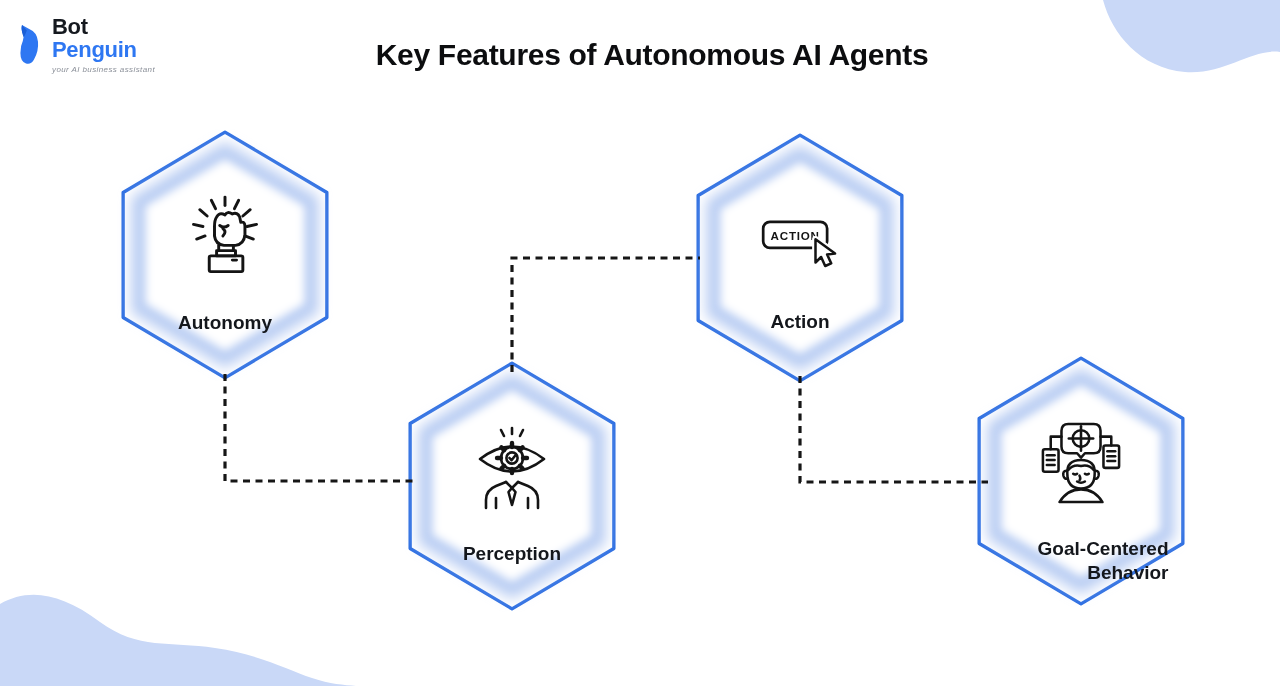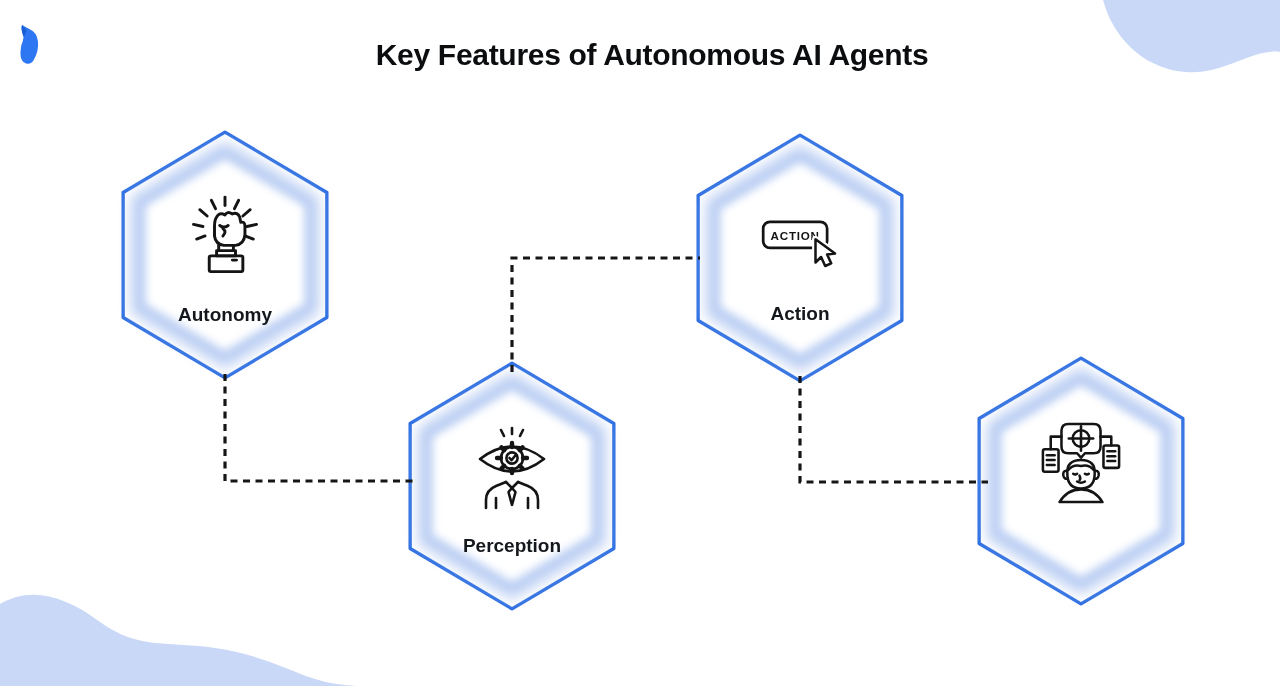--- a/index.html
+++ b/index.html
@@ -31,21 +31,21 @@
 
   
   .hex-node { position:absolute; width:232px; height:252px; z-index:2; }
   .hex-bg { position:absolute; inset:0; width:100%; height:100%; }
   .hex-content {
     position:absolute; inset:0; z-index:2;
     display:flex; flex-direction:column; align-items:center;gap:24px;
   }
   .node-icon { margin-top:66px; height:84px; flex:0 0 auto; }
   .hex-label {
-    margin-top:0; text-align:right;
+    margin-top:8px; text-align:right;
     font-size:19px; font-weight:700; color:#14171c;
     line-height:1.25; max-width:175px;
   }
   #node-autonomy   { left:109px; top:129px; }
   #node-action     { left:684px; top:132px; }
   #node-perception { left:396px; top:360px; }
   #node-goal       { left:965px; top:355px; }
 
   
   .connector-svg { position:absolute; inset:0; z-index:4; pointer-events:none; }
@@ -67,20 +67,25 @@
 <svg class="decor-svg" viewBox="0 0 1280 686">
   <path d="M1103,0 C1112,34 1140,68 1185,72 C1225,75 1252,48 1280,52 L1280,0 Z" fill="#c9d8f7"></path>
   <path d="M0,604 C28,588 60,592 100,622 C138,650 170,641 215,648 C258,654 288,670 312,678 C330,684 344,685 356,686 L0,686 Z" fill="#c9d8f7"></path>
 </svg>
 
 <div class="logo">
   <svg class="logo-mark" viewBox="0 0 40 56">
     <path d="M10,3 L19,8 Q29,12 30,24 Q31,36 25,46 Q21,53 15,51 Q8,49 8,38 Q8,29 11,23 Q13,18 11,13 Q8,8 10,3 Z" fill="#2e77f2"></path>
     <path d="M10,3 L16,10 Q14,16 12,18 Q9,12 10,3 Z" fill="#1b5fd6"></path>
   </svg>
+  <div class="logo-text">
+    <span class="logo-line1">Bot</span>
+    <span class="logo-line2">Penguin</span>
+    <span class="logo-tagline">your AI business assistant</span>
+  </div>
 </div>
 
 <div class="title">Key Features of Autonomous AI Agents</div>
 
 <div class="hex-node" id="node-autonomy">
   <svg class="hex-bg" viewBox="0 0 210 240">
     <polygon points="105,3 202,60.5 202,179.5 105,237 8,179.5 8,60.5" fill="#ffffff" stroke="#2e6fe2" stroke-width="3.2" stroke-linejoin="round"></polygon>
     <polygon points="105,12.4 194.2,65.3 194.2,174.7 105,227.6 15.8,174.7 15.8,65.3" fill="#b9cdf3" filter="url(#blurBlue)"></polygon>
     <polygon points="105,28.7 180.7,73.6 180.7,166.4 105,211.3 29.3,166.4 29.3,73.6" fill="#ffffff" filter="url(#blurWhite)"></polygon>
   </svg>
@@ -192,20 +197,21 @@
         <path d="M31,50 Q36,44 44,46 Q52,44 57,50"></path>
         <path d="M29,51 q-4,0 -3,5 q1,4 4.5,3"></path>
         <path d="M59,51 q4,0 3,5 q-1,4 -4.5,3"></path>
         <path d="M36,54 q2,1.5 4,0"></path>
         <path d="M48,54 q2,1.5 4,0"></path>
         <path d="M42.5,56 q1.5,3 0,4.5"></path>
         <path d="M40,62 q4,2.6 8,0"></path>
         <path d="M22,83 Q30,70 44,70 Q58,70 66,83 Z"></path>
       </g>
     </svg>
+    <div class="hex-label">Goal-Centered Behavior</div>
   </div>
 </div>
 
 <svg class="connector-svg" viewBox="0 0 1280 686">
   <path d="M225,374 V481 H414" fill="none" stroke="#161616" stroke-width="3.2" stroke-dasharray="7 5.5"></path>
   <path d="M512,372 V258 H700" fill="none" stroke="#161616" stroke-width="3.2" stroke-dasharray="7 5.5"></path>
   <path d="M800,376 V482 H988" fill="none" stroke="#161616" stroke-width="3.2" stroke-dasharray="7 5.5"></path>
 </svg>
 
 </body></html>

